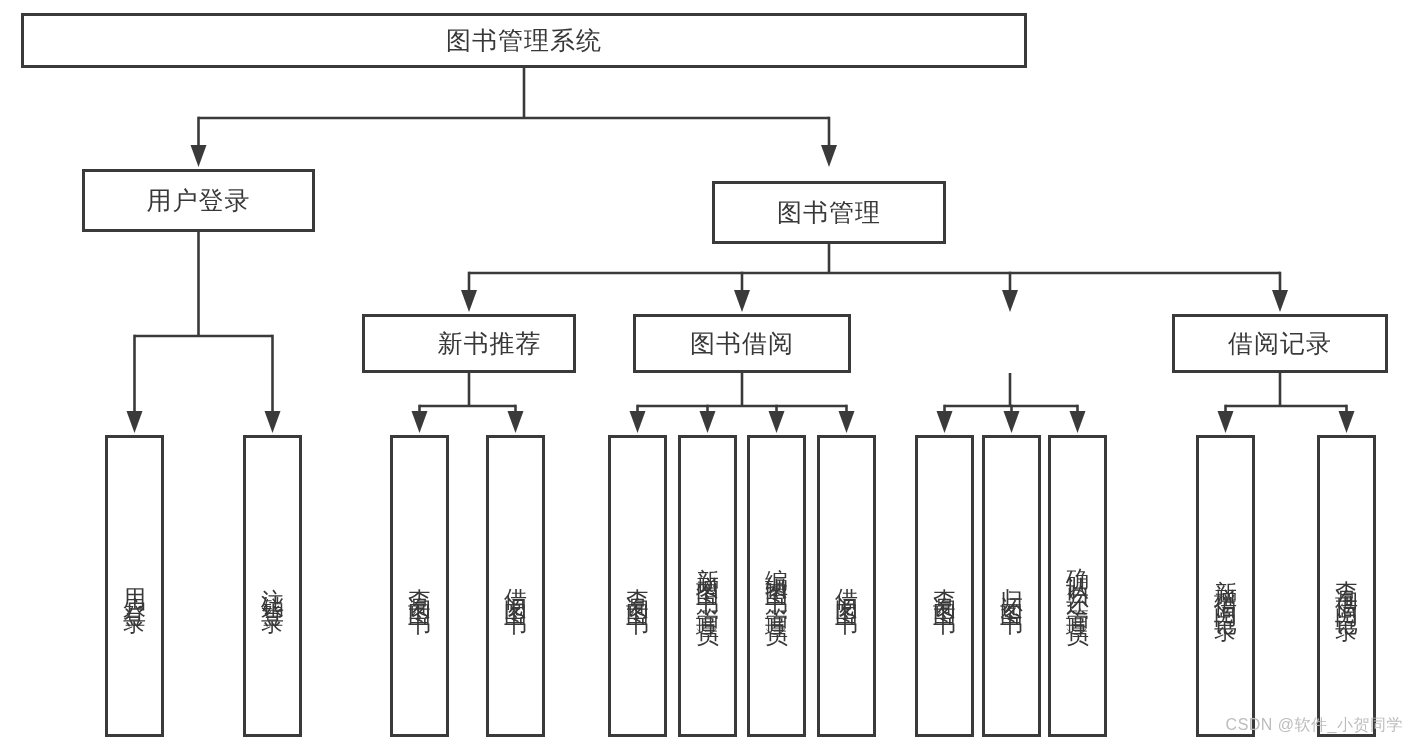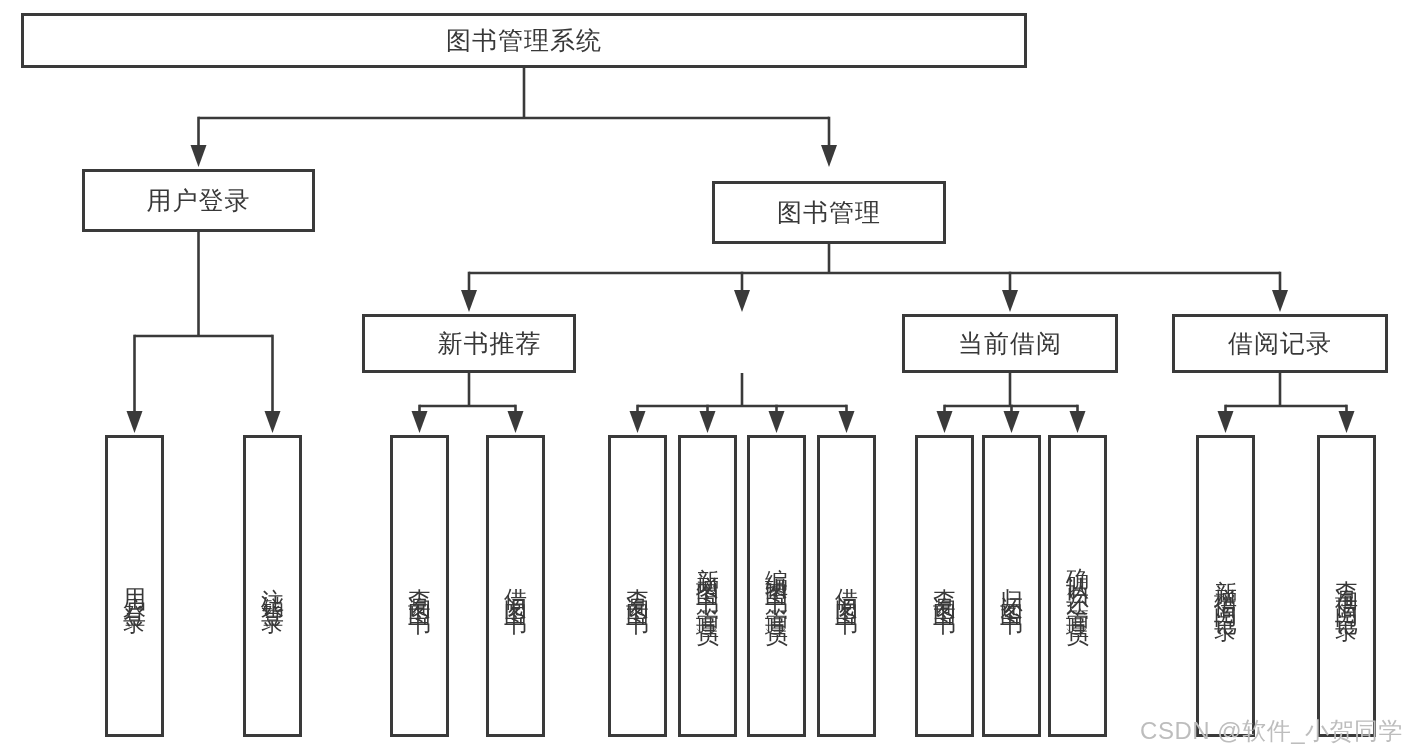--- a/index.html
+++ b/index.html
@@ -23,21 +23,21 @@
     color:var(--text);
   }
   .hbox{font-size:25px;letter-spacing:1px;white-space:nowrap;}
   .leaf{width:59px;height:302px;top:435px;font-size:23px;}
   .vtext{
     writing-mode:vertical-rl;text-orientation:mixed;
     letter-spacing:8px;line-height:1;white-space:nowrap;
   }
   .watermark{
     position:absolute;right:2px;top:715px;z-index:5;
-    font-size:24px;color:var(--wm);letter-spacing:0.5px;white-space:nowrap;
+    font-size:16px;color:var(--wm);letter-spacing:0.5px;white-space:nowrap;
   }
 </style>
 </head>
 <body>
 
 <div class="stage">
 
   <svg class="connectors" width="1405" height="747">
 
     <line x1="524" y1="68" x2="524" y2="118"></line>
@@ -107,22 +107,22 @@
   <div class="box hbox" style="left:82px;top:169px;width:233px;height:63px;">
     <span>用户登录</span>
   </div>
   <div class="box hbox" style="left:712px;top:181px;width:234px;height:63px;">
     <span>图书管理</span>
   </div>
 
   <div class="box hbox" style="left:362px;top:314px;width:214px;height:59px;padding-left:41px;">
     <span>新书推荐</span>
   </div>
-  <div class="box hbox" style="left:902px;top:314px;width:216px;height:59px;">
-    <span>当前借阅</span>
+  <div class="box hbox" style="left:633px;top:314px;width:218px;height:59px;">
+    <span>图书借阅</span>
   </div>
   <div class="box hbox" style="left:1172px;top:314px;width:216px;height:59px;">
     <span>借阅记录</span>
   </div>
 
   <div class="box leaf" style="left:105px;">
     <span class="vtext">用户登录</span>
   </div>
   <div class="box leaf" style="left:243px;">
     <span class="vtext">注销登录</span>

